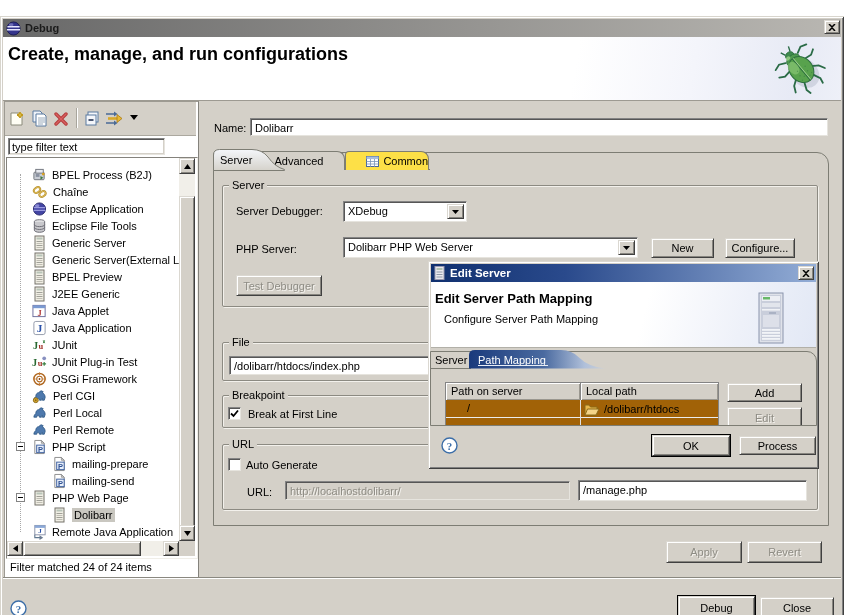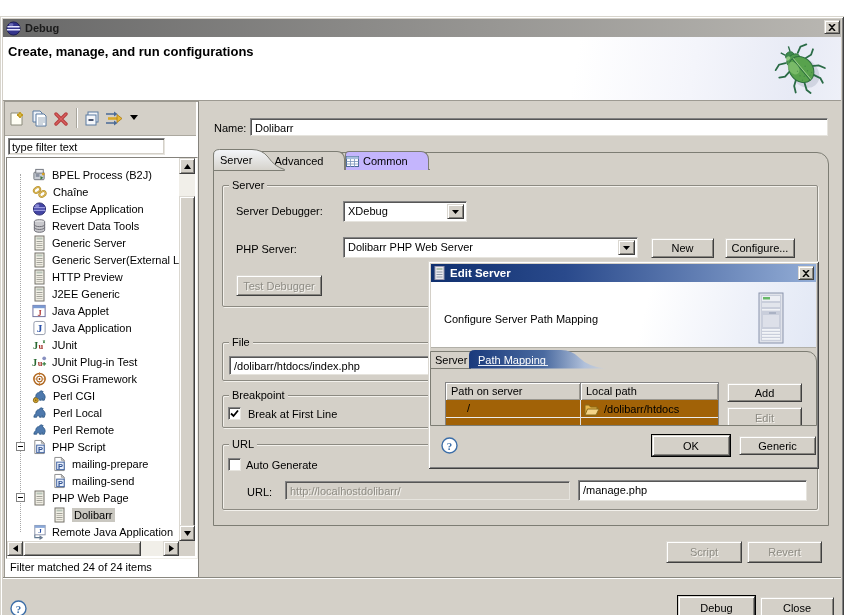--- a/index.html
+++ b/index.html
@@ -60,21 +60,21 @@
       </svg>
  <span style="margin-left:4px;font-weight:bold;color:#1b1b1b">Debug</span>
 </div>
 <div class="btn ab" style="right:4px;top:4px;width:16px;height:14px">
       <svg width="8" height="7" viewBox="0 0 8 7">
         <path d="M1 0l3 3 3-3M1 7l3-3.2 3 3.2" stroke="#000" stroke-width="1.5" fill="none"></path>
       </svg>
     </div>
 
 <div class="ab" style="left:3px;top:21px;width:838px;height:63px;background:linear-gradient(100deg,#ffffff 68%,#f4f5fb 82%,#e7eaf5 94%,#eef0f8);border-bottom:1px solid #9d9a92">
- <div class="ab" style="left:5px;top:7px;font-weight:bold;font-size:13px">Create, manage, and run configurations</div>
+ <div class="ab" style="left:5px;top:7px;font-weight:bold;font-size:18px">Create, manage, and run configurations</div>
  <svg class="ab" style="left:769px;top:0px" width="60" height="60" viewBox="0 0 60 60">
   <ellipse cx="33" cy="36" rx="13" ry="16" transform="rotate(-40 33 36)" fill="#aab2c4" opacity=".4"></ellipse>
   <g transform="translate(28,31) rotate(-40)">
    <g stroke="#2a6b46" stroke-width="1.8" fill="none" stroke-linecap="round">
     <path d="M-8 -13 l-6 -3 l-6 2"></path>
             <path d="M-10 -4 l-7 1 l-5 -3"></path>
             <path d="M-10 6 l-6 4 l-3 6"></path>
             <path d="M-6 14 l-3 7 l1 5"></path>
     <path d="M8 -13 l6 -3 l6 2"></path>
             <path d="M10 -4 l7 1 l5 -3"></path>
@@ -171,39 +171,39 @@
             <ellipse cx="5.5" cy="4.5" rx="2.5" ry="1.5" fill="#9a9ae0" opacity=".8"></ellipse>
           </svg>
           <span>Eclipse Application</span>
         </div>
 <div class="tr" style="left:25px;top:59px">
           <svg width="15" height="16" viewBox="0 0 16 16">
             <ellipse cx="8" cy="3.5" rx="5.5" ry="2.2" fill="#e8e8ea" stroke="#6a6a72"></ellipse>
             <path d="M2.5 3.5v9c0 1.2 2.5 2.2 5.5 2.2s5.5-1 5.5-2.2v-9" fill="#c8c8cc" stroke="#6a6a72"></path>
             <path d="M2.5 6.5c0 1.2 2.5 2.2 5.5 2.2s5.5-1 5.5-2.2M2.5 9.5c0 1.2 2.5 2.2 5.5 2.2s5.5-1 5.5-2.2" fill="none" stroke="#6a6a72"></path>
           </svg>
-          <span>Revert Data Tools</span>
+          <span>Eclipse File Tools</span>
         </div>
 <div class="tr" style="left:25px;top:76px">
           <svg width="15" height="16" viewBox="0 0 15 16">
             <use href="#tower"></use>
           </svg>
           <span>Generic Server</span>
         </div>
 <div class="tr" style="left:25px;top:93px">
           <svg width="15" height="16" viewBox="0 0 15 16">
             <use href="#tower"></use>
           </svg>
           <span>Generic Server(External La</span>
         </div>
 <div class="tr" style="left:25px;top:110px">
           <svg width="15" height="16" viewBox="0 0 15 16">
             <use href="#tower"></use>
           </svg>
-          <span>HTTP Preview</span>
+          <span>BPEL Preview</span>
         </div>
 <div class="tr" style="left:25px;top:127px">
           <svg width="15" height="16" viewBox="0 0 15 16">
             <use href="#tower"></use>
           </svg>
           <span>J2EE Generic</span>
         </div>
 <div class="tr" style="left:25px;top:144px">
           <svg width="15" height="16" viewBox="0 0 16 16">
             <use href="#winj"></use>
@@ -336,21 +336,21 @@
 <div class="ab" style="left:172px;top:383px;width:16px;height:15px;background:#d4d0c8"></div>
 </div>
  <div class="ab" style="left:5px;top:459px">Filter matched 24 of 24 items</div>
 </div>
 
 <div class="ab" style="left:214px;top:106px">Name:</div>
 <div class="fld ab" style="left:250px;top:102px;width:578px;height:18px">Dolibarr</div>
 <div class="ab" style="left:213px;top:136px;width:616px;height:374px;border:1px solid #7d7d74;border-radius:2px 12px 0 0;box-sizing:border-box"></div>
 <div class="ab" style="left:214px;top:153px;width:216px;height:1px;background:#7d7d74"></div>
 <div class="ab" style="left:253px;top:135px;width:92px;height:19px;background:#d4d0c8;border:1px solid #7d7d74;border-bottom:none;border-radius:4px 8px 0 0;box-sizing:border-box;display:flex;align-items:center;justify-content:center">Advanced</div>
-<div class="ab" style="left:345px;top:135px;width:84px;height:19px;background:#c4b5fd;border:1px solid #7d7d74;border-bottom:none;border-radius:4px 8px 0 0;box-sizing:border-box;display:flex;align-items:center;justify-content:flex-start"><svg width="13" height="11" viewBox="0 0 13 11" style="margin-right:4px">
+<div class="ab" style="left:345px;top:135px;width:84px;height:19px;background:#fde047;border:1px solid #7d7d74;border-bottom:none;border-radius:4px 8px 0 0;box-sizing:border-box;display:flex;align-items:center;justify-content:flex-end"><svg width="13" height="11" viewBox="0 0 13 11" style="margin-right:4px">
         <rect x=".5" y=".5" width="12" height="10" fill="#fff" stroke="#4a6a9a"></rect>
         <rect x=".5" y=".5" width="12" height="2.6" fill="#a8bede"></rect>
         <path d="M.5 5.5h12M.5 8h12M4.5 3v8M8.5 3v8" stroke="#7a94ba" stroke-width=".8"></path>
       </svg>Common</div>
 <svg class="ab" style="left:213px;top:132px" width="72" height="23" viewBox="0 0 72 23">
       <defs>
         <linearGradient id="stg" x1="0" y1="0" x2="0" y2="1">
           <stop offset="0" stop-color="#f4f6fa"></stop>
           <stop offset="1" stop-color="#d5d2cb"></stop>
         </linearGradient>
@@ -390,21 +390,21 @@
     </div>
 <div class="ab" style="left:248px;top:392px">Break at First Line</div>
 <div class="grp ab" style="left:222px;top:428px;width:596px;height:66px">
       <span class="leg">URL</span>
     </div>
 <div class="cb" style="left:228px;top:442px"></div>
 <div class="ab" style="left:246px;top:443px">Auto Generate</div>
 <div class="ab" style="left:247px;top:470px">URL:</div>
 <div class="fld dis ab" style="left:285px;top:465px;width:285px;height:19px;background:#d4d0c8">http://localhostdolibarr/</div>
 <div class="fld ab" style="left:578px;top:464px;width:229px;height:21px">/manage.php</div>
-<div class="btn dis ab" style="left:666px;top:525px;width:76px;height:22px">Script</div>
+<div class="btn dis ab" style="left:666px;top:525px;width:76px;height:22px">Apply</div>
 <div class="btn dis ab" style="left:747px;top:525px;width:75px;height:22px">Revert</div>
 <div class="ab" style="left:3px;top:561px;width:838px;height:1px;background:#8a8880;border-bottom:1px solid #fff;box-sizing:content-box"></div>
 <svg class="ab" style="left:10px;top:584px" width="17" height="17" viewBox="0 0 17 17">
       <circle cx="8.5" cy="8.5" r="7.5" fill="#fff" stroke="#3c6ea8" stroke-width="1.4"></circle>
       <text x="8.5" y="12.5" font-size="11" font-weight="bold" fill="#3c6ea8" text-anchor="middle" font-family="Liberation Serif">?</text>
     </svg>
 <div class="btn ab" style="left:678px;top:580px;width:77px;height:23px;outline:1px solid #000">Debug</div>
 <div class="btn ab" style="left:760px;top:581px;width:74px;height:21px">Close</div>
 
 <div class="ab" style="left:428px;top:245px;width:391px;height:208px;background:#d4d0c8;z-index:10;
@@ -418,20 +418,21 @@
           <rect x="2.5" y="10.5" width="6" height="1" fill="#9098a8"></rect>
         </svg>
   <span style="margin-left:5px;font-weight:bold;color:#fff;font-size:11.5px">Edit Server</span>
   <div class="btn ab" style="right:2px;top:2px;width:16px;height:14px">
           <svg width="8" height="7" viewBox="0 0 8 7">
             <path d="M1 0l3 3 3-3M1 7l3-3.2 3 3.2" stroke="#000" stroke-width="1.5" fill="none"></path>
           </svg>
         </div>
  </div>
  <div class="ab" style="left:3px;top:21px;width:385px;height:65px;background:linear-gradient(105deg,#fff 55%,#eef1f9 80%,#e2e8f5);border-bottom:1px solid #b2b0a8;box-sizing:content-box">
+  <div class="ab" style="left:4px;top:9px;font-weight:bold;font-size:13px">Edit Server Path Mapping</div>
   <div class="ab" style="left:13px;top:31px">Configure Server Path Mapping</div>
   <svg class="ab" style="left:327px;top:10px" width="26" height="52" viewBox="0 0 26 52">
           <rect x="1" y="1" width="24" height="50" fill="#dfe2ea" stroke="#8a94ac"></rect>
           <rect x="3" y="3" width="20" height="46" fill="#c9cedb"></rect>
           <rect x="4" y="4" width="18" height="5" fill="#eceef4"></rect>
           <rect x="5" y="5" width="7" height="2.5" fill="#68b868"></rect>
           <rect x="4" y="11" width="18" height="4" fill="#e2e5ec"></rect>
           <rect x="4" y="17" width="18" height="1.6" fill="#f0f2f6"></rect>
           <rect x="11" y="20" width="7" height="2" fill="#aab2c4"></rect>
           <rect x="5" y="23" width="16" height="12" fill="#dde0e9"></rect>
@@ -474,15 +475,15 @@
         </defs>
         <path d="M0 19.5 V6 Q0 1 6 1 H92 Q103 1 110 8.5 Q119 17.5 136 19.5 Z" fill="url(#ptg)"></path>
         <text x="9" y="14.5" font-size="11" fill="#fff" font-family="Liberation Sans">Path Mapping</text>
         <rect x="9" y="16" width="70" height="1" fill="#e8edf6"></rect>
       </svg>
  <svg class="ab" style="left:13px;top:176px" width="17" height="17" viewBox="0 0 17 17">
         <circle cx="8.5" cy="8.5" r="7.5" fill="#fff" stroke="#3c6ea8" stroke-width="1.4"></circle>
         <text x="8.5" y="12.5" font-size="11" font-weight="bold" fill="#3c6ea8" text-anchor="middle" font-family="Liberation Serif">?</text>
       </svg>
  <div class="btn ab" style="left:224px;top:174px;width:78px;height:21px;outline:1px solid #000">OK</div>
- <div class="btn ab" style="left:311px;top:175px;width:77px;height:19px">Generic</div>
+ <div class="btn ab" style="left:311px;top:175px;width:77px;height:19px">Process</div>
 </div>
 </div>
 
 </body></html>

